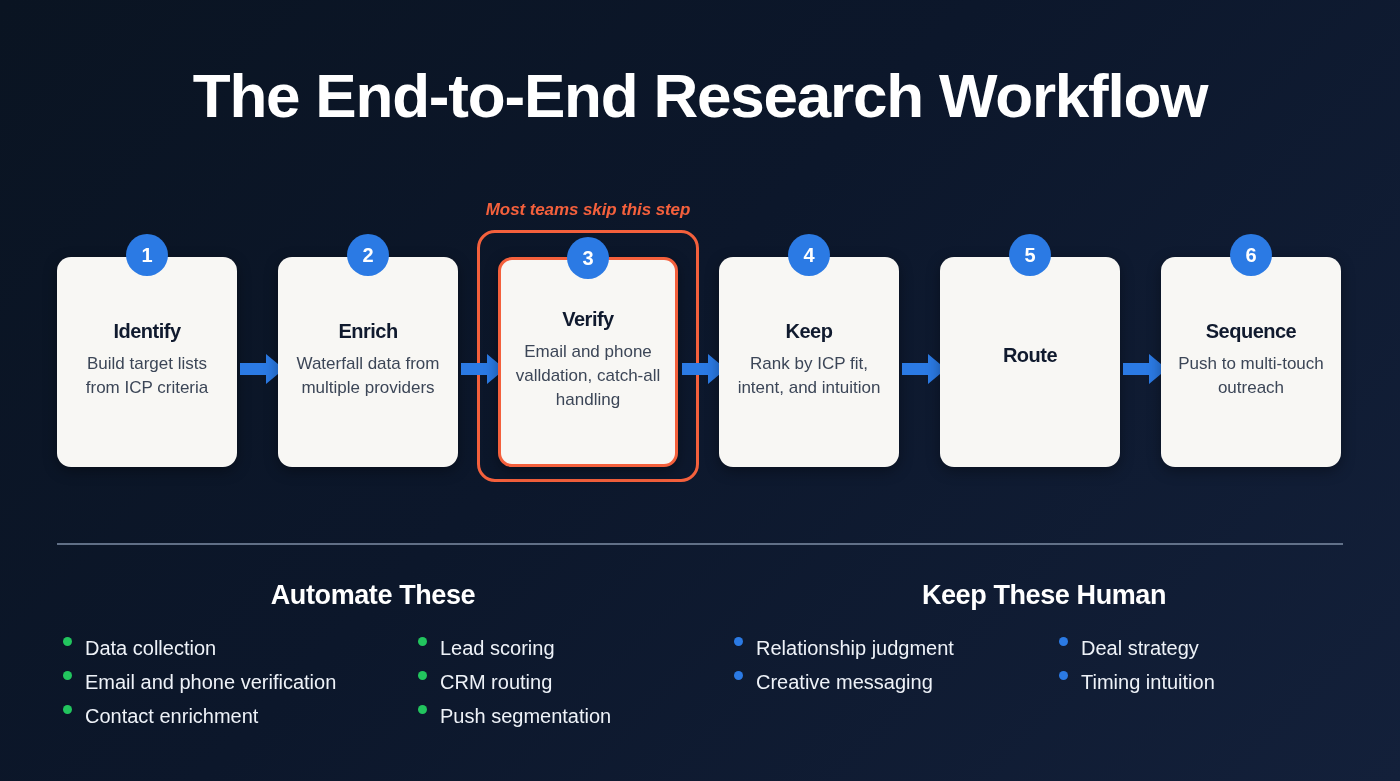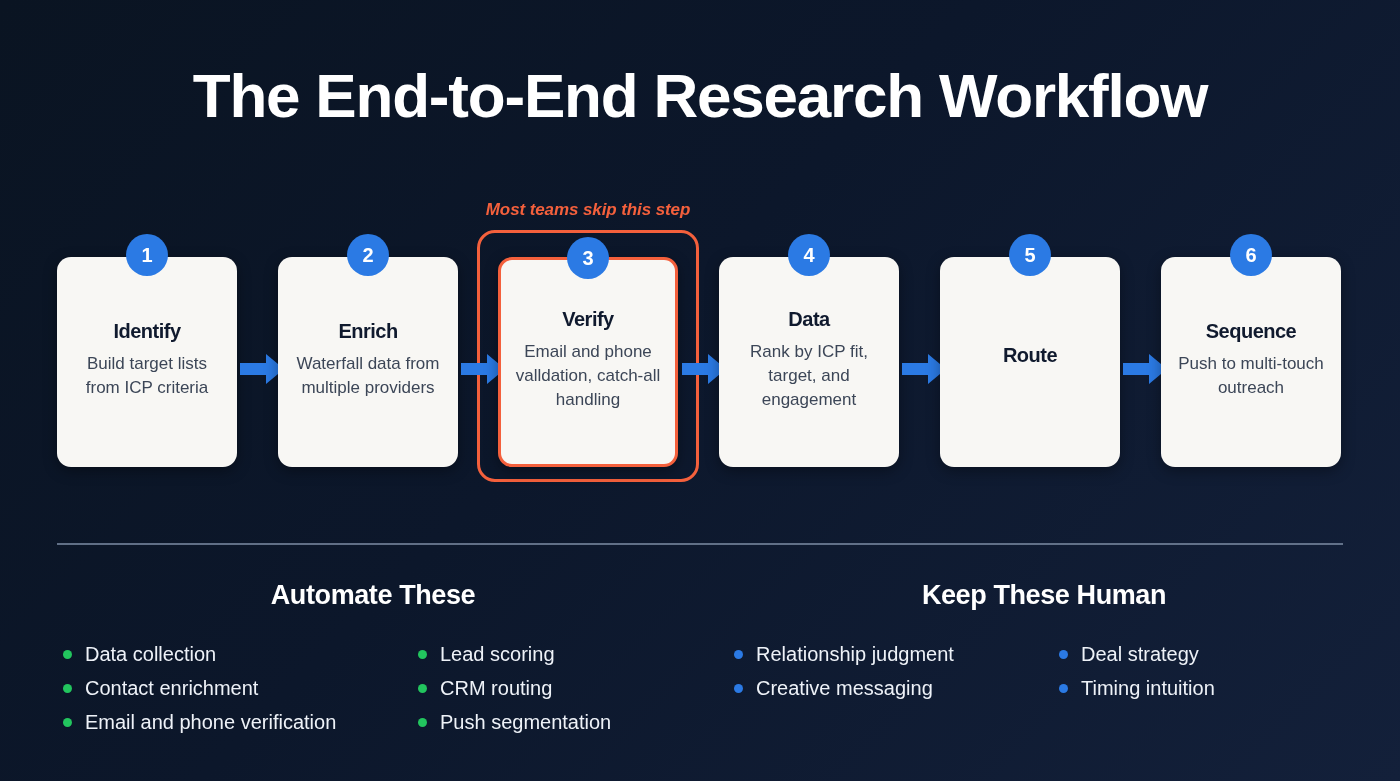--- a/index.html
+++ b/index.html
@@ -175,21 +175,20 @@
   .panel-cols {
     display: flex;
     gap: 0;
   }
   .panel-cols .col { flex: 1; }
   .panel.left .col:first-child  { flex: 0 0 355px; }
   .panel.right .col:first-child { flex: 0 0 325px; }
 
   .bullet-item {
     display: flex;
-    align-items: center;
     height: 34px;
     font-size: 20px;
     color: #eef2f8;
     white-space: nowrap;
   }
 
   .dot {
     width: 9px;
     height: 9px;
     border-radius: 50%;
@@ -243,22 +242,22 @@
     </div>
 
     <div class="arrow" style="left:682px;">
       <svg viewBox="0 0 44 34">
           <path d="M0 11 H26 V2 L44 17 L26 32 V23 H0 Z" fill="#2b7ae4"></path>
         </svg>
     </div>
 
     <div class="card" style="left:719px;">
       <div class="badge">4</div>
-      <div class="card-title">Data</div>
-      <div class="card-desc">Rank by ICP fit, target, and engagement</div>
+      <div class="card-title">Keep</div>
+      <div class="card-desc">Rank by ICP fit, intent, and intuition</div>
     </div>
 
     <div class="arrow" style="left:902px;">
       <svg viewBox="0 0 44 34">
           <path d="M0 11 H26 V2 L44 17 L26 32 V23 H0 Z" fill="#2b7ae4"></path>
         </svg>
     </div>
 
     <div class="card" style="left:940px;">
       <div class="badge">5</div>
@@ -286,25 +285,25 @@
     <div class="panel left">
       <div class="panel-heading">Automate These</div>
       <div class="panel-cols">
         <div class="col">
           <div class="bullet-item">
             <span class="dot green"></span>
             <span>Data collection</span>
           </div>
           <div class="bullet-item">
             <span class="dot green"></span>
+            <span>Email and phone verification</span>
+          </div>
+          <div class="bullet-item">
+            <span class="dot green"></span>
             <span>Contact enrichment</span>
-          </div>
-          <div class="bullet-item">
-            <span class="dot green"></span>
-            <span>Email and phone verification</span>
           </div>
         </div>
         <div class="col">
           <div class="bullet-item">
             <span class="dot green"></span>
             <span>Lead scoring</span>
           </div>
           <div class="bullet-item">
             <span class="dot green"></span>
             <span>CRM routing</span>

